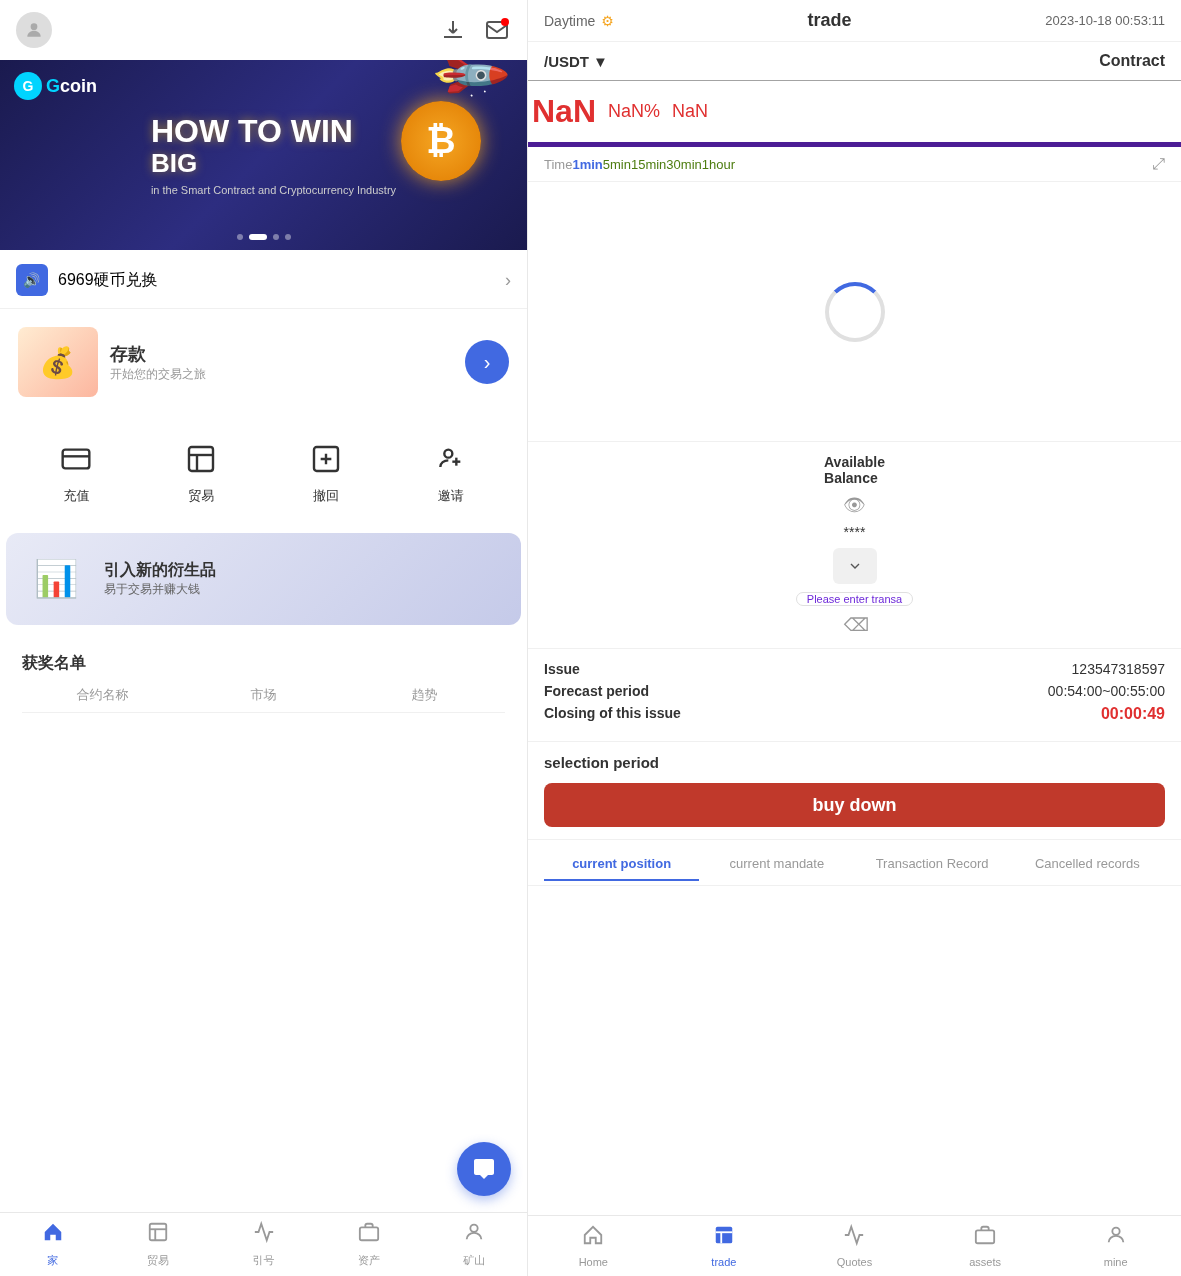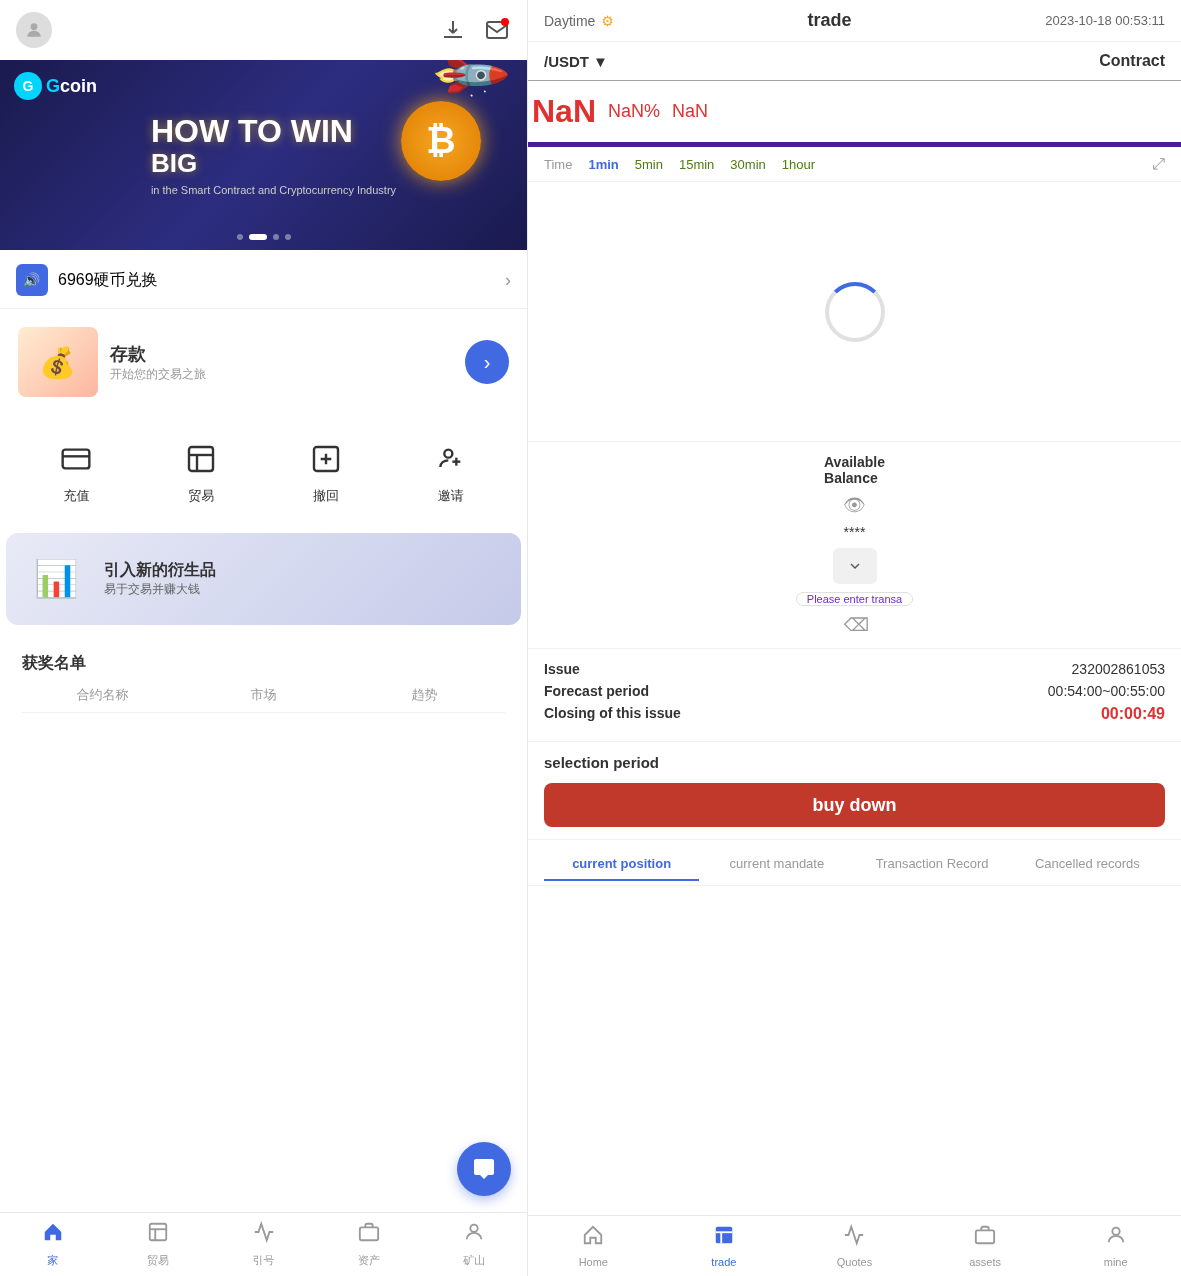--- a/index.html
+++ b/index.html
@@ -71,21 +71,21 @@
     .contract-bar { display: flex; align-items: center; justify-content: space-between; padding: 10px 16px; border-bottom: 1px solid #a3a3a3; }
     .usdt-label { display: flex; align-items: center; gap: 4px; font-size: 15px; color: #333; font-weight: 600; }
     .contract-title { font-size: 16px; font-weight: bold; color: #333; }
 
     .price-section { padding: 12px 4px; border-bottom: 5px solid #4c1d95; }
     .price-main { display: flex; align-items: center; gap: 12px; }
     .price-nan { font-size: 32px; font-weight: bold; color: #e03030; }
     .price-pct { font-size: 18px; color: #e03030; }
     .price-val { font-size: 18px; color: #e03030; }
 
-    .time-tabs { display: flex; align-items: center; gap: 16px; padding: 8px 16px; border-bottom: 1px solid #f0f0f0; }
+    .time-tabs { display: flex; align-items: center; padding: 8px 16px; border-bottom: 1px solid #f0f0f0; }
     .time-tab { font-size: 13px; color: #4d7c0f; cursor: pointer; }
     .time-tab.active { color: #4169e1; font-weight: 600; }
     .time-label { font-size: 13px; color: #999; }
     .expand-icon { margin-left: auto; font-size: 16px; color: #999; }
 
     .chart-area { flex: 0 0 260px; display: flex; align-items: center; justify-content: center; background: #fff; border-bottom: 1px solid #f0f0f0; }
     .loading-spinner { width: 60px; height: 60px; border: 4px solid #e0e0e0; border-top: 4px solid #4169e1; border-radius: 50%; animation: spin 1s linear infinite; }
     @keyframes spin { to { transform: rotate(360deg); } }
 
     .balance-section { display: flex; align-items: center; padding: 12px 16px; gap: 8px; border-bottom: 1px solid #f0f0f0; flex-direction: column; }
@@ -354,21 +354,21 @@
     </div>
     <div style="flex:1;height:40px;border:1px solid #e0e0e0;border-radius:8px;display:flex;align-items:center;padding:0 10px;">
       <span class="input-placeholder">Please enter transa</span>
     </div>
     <span class="backspace-btn">⌫</span>
   </div>
 
   <div class="issue-section">
     <div class="issue-row">
       <span class="issue-label">Issue</span>
-      <span class="issue-value">232002861053</span>
+      <span class="issue-value">123547318597</span>
     </div>
     <div class="issue-row">
       <span class="issue-label">Forecast period</span>
       <span class="issue-value">00:54:00~00:55:00</span>
     </div>
     <div class="issue-row">
       <span class="issue-label">Closing of this issue</span>
       <span class="closing-value">00:00:49</span>
     </div>
   </div>

